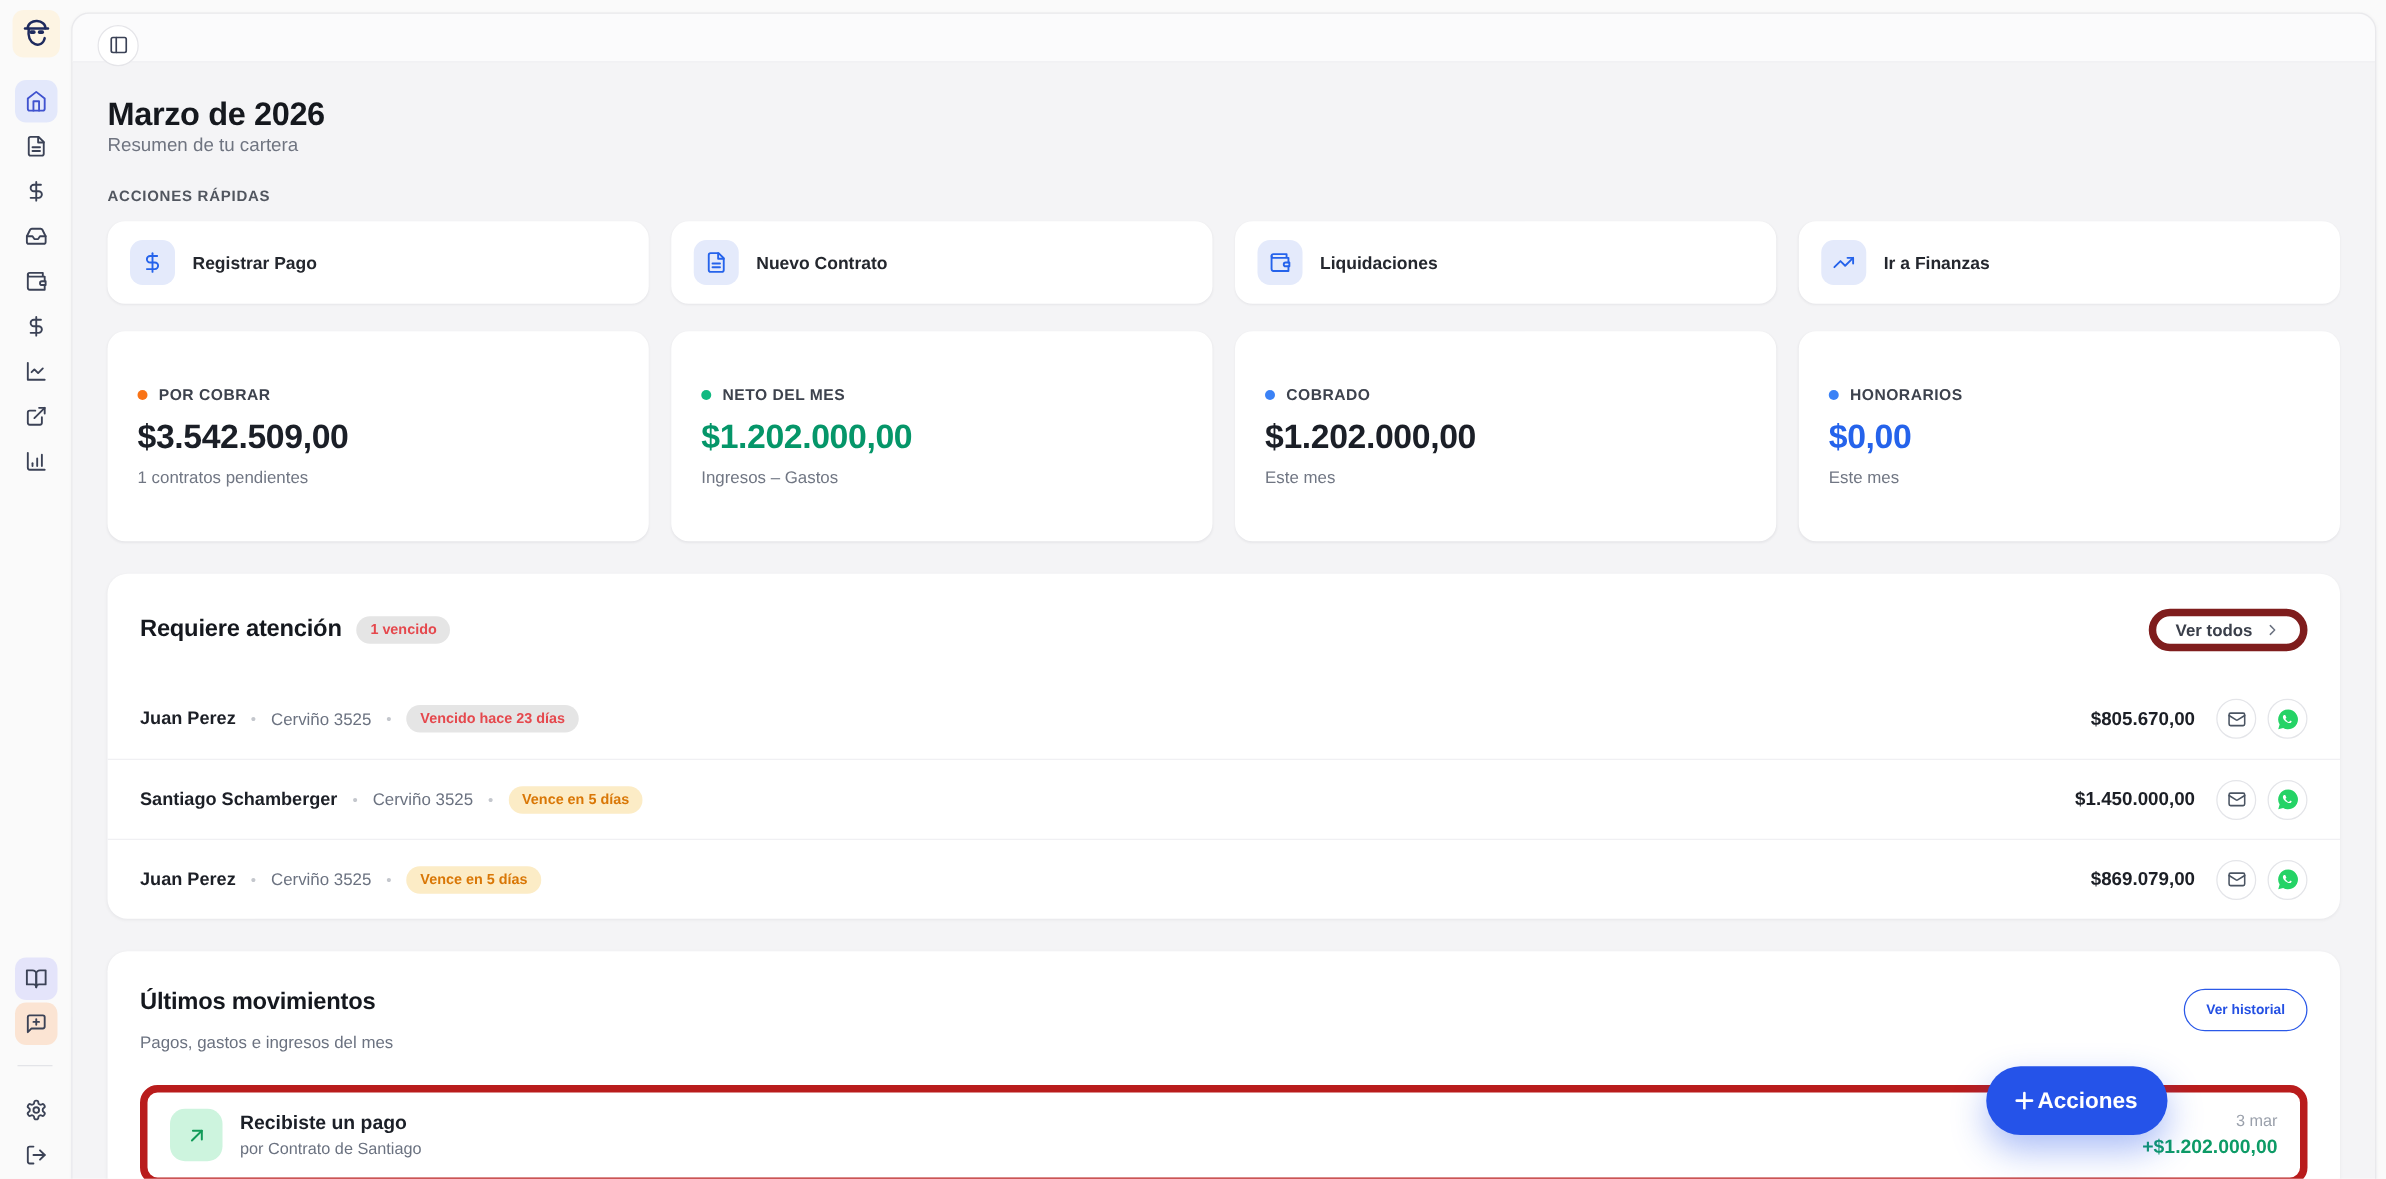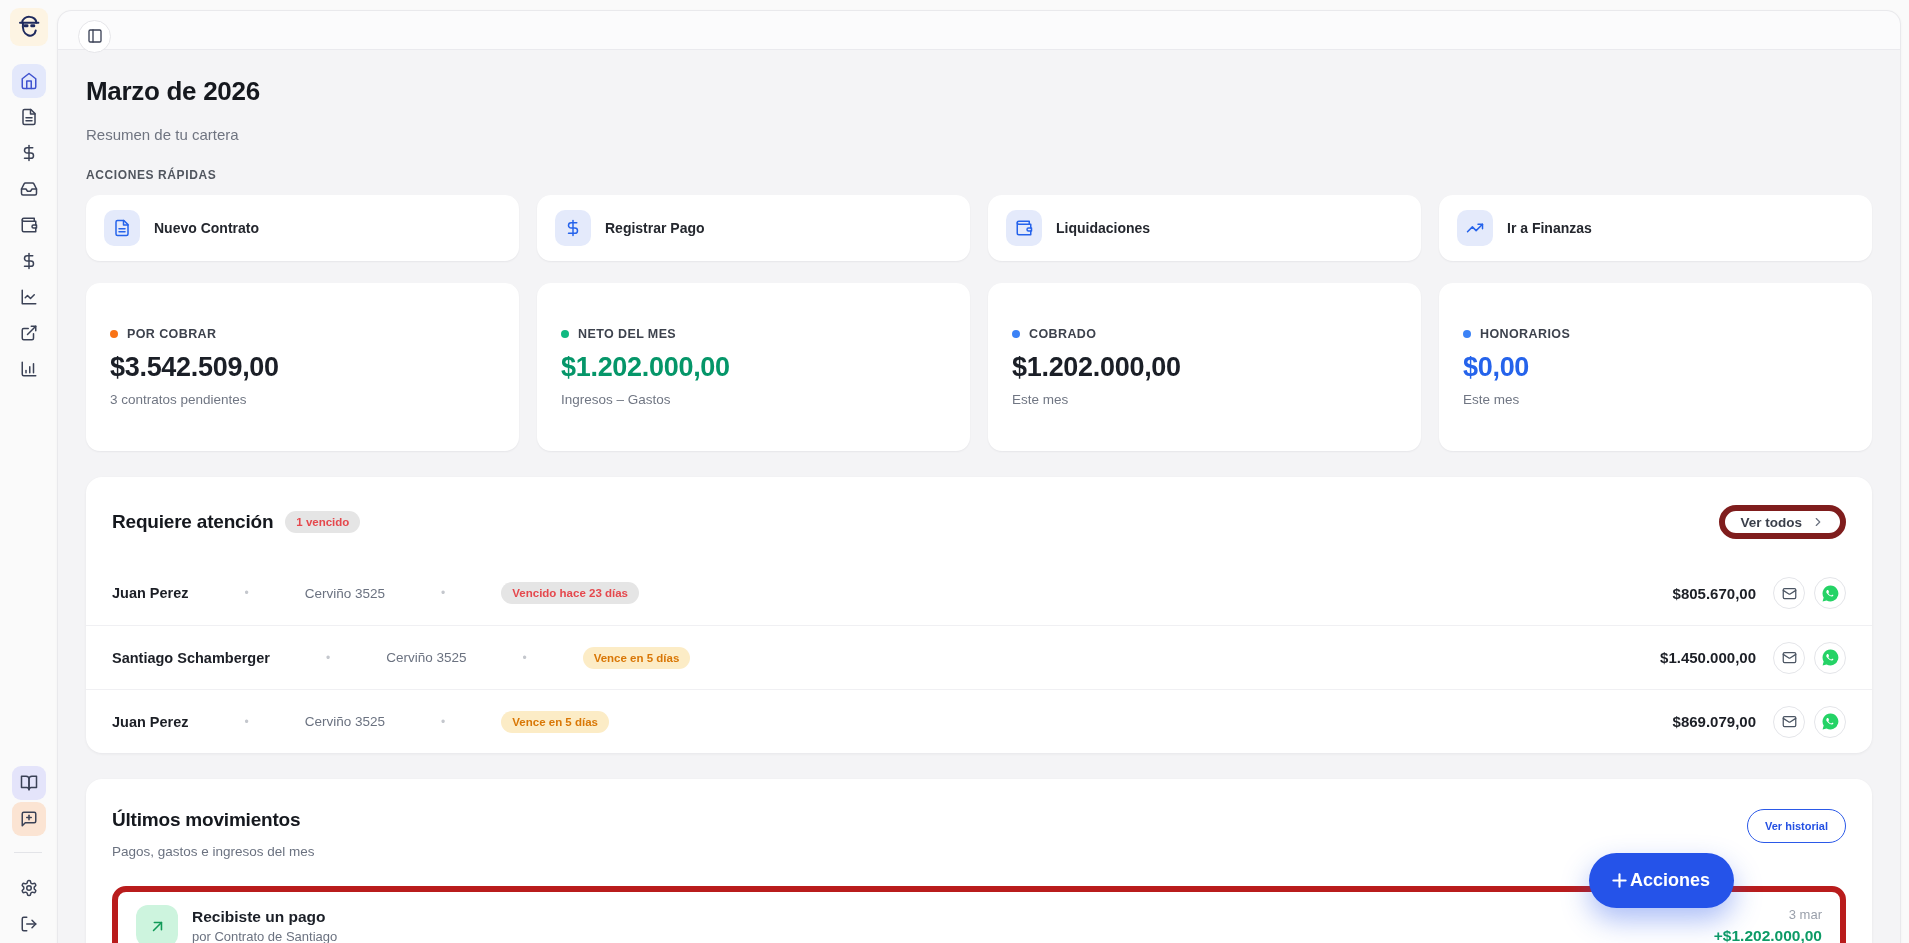--- a/index.html
+++ b/index.html
@@ -25,21 +25,21 @@
   .nav3 { position:absolute; top:871px; left:0; width:57px; display:flex; flex-direction:column; align-items:center; }
 
   
   .panel { position:absolute; left:57px; top:10px; width:1844px; height:950px; background:#f4f4f6; border:1px solid #e9e9ec; border-radius:14px; box-shadow:0 1px 3px rgba(16,24,40,.04); overflow:hidden; }
   .topbar { height:39px; background:#fbfbfc; border-bottom:1px solid #eaeaee; display:flex; align-items:center; padding:0 20px; border-radius:14px 14px 0 0; }
   .toggle-btn { width:33px; height:33px; margin-top:12px; border-radius:50%; background:#fff; border:1px solid #e5e5e9; display:grid; place-items:center; color:#3b4256; cursor:pointer; }
   .toggle-btn svg { width:16px; height:16px; stroke:currentColor; fill:none; stroke-width:2; stroke-linecap:round; stroke-linejoin:round; }
 
   .content { padding:26px 28px 0; }
   h1.page-title { font-size:26px; font-weight:700; color:#15181e; letter-spacing:-.3px; }
-  .page-subtitle { margin-top:19px; font-size:15px; color:#6f7480; }
+  .page-subtitle { margin-top:1px; font-size:15px; color:#6f7480; }
   .section-label { margin-top:25px; font-size:12px; font-weight:700; letter-spacing:.6px; color:#51565f; }
 
   .grid4 { display:grid; grid-template-columns:repeat(4,1fr); gap:18px; }
   .qa-row { margin-top:13px; }
   .qa-card { height:66px; background:#fff; border-radius:14px; box-shadow:0 1px 2px rgba(16,24,40,.06); display:flex; align-items:center; gap:14px; padding:0 18px; cursor:pointer; }
   .qa-icon { width:36px; height:36px; border-radius:10px; background:#e4eafb; color:#2563eb; display:grid; place-items:center; flex:none; }
   .qa-icon svg { width:18px; height:18px; stroke:currentColor; fill:none; stroke-width:2; stroke-linecap:round; stroke-linejoin:round; }
   .qa-label { font-size:14px; font-weight:600; color:#24272e; }
 
   .stats-row { margin-top:22px; }
@@ -55,21 +55,21 @@
   .attention-card { margin-top:26px; background:#fff; border-radius:16px; box-shadow:0 1px 3px rgba(16,24,40,.06); overflow:hidden; }
   .attention-header { display:flex; align-items:center; padding:28px 26px 22px; }
   .card-title { font-size:19px; font-weight:700; color:#15181e; letter-spacing:-.2px; }
   .pill { font-size:11.5px; font-weight:600; padding:5px 11px; border-radius:999px; white-space:nowrap; }
   .pill-danger  { background:#e5e5e5; color:#e5484d; }
   .pill-warning { background:#fcecc6; color:#d97706; }
   .header-badge { margin-left:12px; }
   .view-all-btn { margin-left:auto; height:34px; padding:0 15px; border-radius:999px; border:6px solid #7f1d1d; background:#fff; color:#3a3f4a; font-size:13.5px; font-weight:600; display:flex; align-items:center; gap:9px; cursor:pointer; }
   .view-all-btn svg { width:14px; height:14px; stroke:#6b7280; fill:none; stroke-width:2; stroke-linecap:round; stroke-linejoin:round; }
 
-  .att-row { height:64px; display:flex; align-items:center; padding:0 26px;gap:44px; }
+  .att-row { height:64px; display:flex; align-items:center; padding:0 26px; }
   .att-row + .att-row { border-top:1px solid #f0f0f3; }
   .att-name { font-size:14.5px; font-weight:700; color:#1c1f26; }
   .att-sep { color:#c4c7cd; font-size:12px; margin:0 12px; }
   .att-prop { font-size:13.5px; color:#6b7280; }
   .att-right { margin-left:auto; display:flex; align-items:center; gap:9px; }
   .att-amount { font-size:15px; font-weight:700; color:#1c1f26; margin-right:8px; }
   .icon-circle { width:32px; height:32px; border-radius:50%; border:1px solid #e4e5e9; background:#fff; display:grid; place-items:center; cursor:pointer; color:#4b5563; }
   .icon-circle svg { width:15px; height:15px; stroke:currentColor; fill:none; stroke-width:2; stroke-linecap:round; stroke-linejoin:round; }
   .icon-circle svg.wa { width:19px; height:19px; stroke:none; }
 
@@ -219,36 +219,36 @@
     <div class="content">
       <h1 class="page-title">Marzo de 2026</h1>
       <div class="page-subtitle">Resumen de tu cartera</div>
 
       <div class="section-label">ACCIONES RÁPIDAS</div>
 
       <div class="grid4 qa-row">
         <div class="qa-card">
           <span class="qa-icon">
               <svg viewBox="0 0 24 24">
+                <line x1="12" x2="12" y1="2" y2="22"></line>
+                <path d="M17 5H9.5a3.5 3.5 0 0 0 0 7h5a3.5 3.5 0 0 1 0 7H6"></path>
+              </svg>
+            </span>
+          <span class="qa-label">Registrar Pago</span>
+        </div>
+        <div class="qa-card">
+          <span class="qa-icon">
+              <svg viewBox="0 0 24 24">
                 <path d="M14.5 2H6a2 2 0 0 0-2 2v16a2 2 0 0 0 2 2h12a2 2 0 0 0 2-2V7.5z"></path>
                 <path d="M14 2v6h6"></path>
                 <path d="M16 13H8"></path>
                 <path d="M16 17H8"></path>
               </svg>
             </span>
           <span class="qa-label">Nuevo Contrato</span>
-        </div>
-        <div class="qa-card">
-          <span class="qa-icon">
-              <svg viewBox="0 0 24 24">
-                <line x1="12" x2="12" y1="2" y2="22"></line>
-                <path d="M17 5H9.5a3.5 3.5 0 0 0 0 7h5a3.5 3.5 0 0 1 0 7H6"></path>
-              </svg>
-            </span>
-          <span class="qa-label">Registrar Pago</span>
         </div>
         <div class="qa-card">
           <span class="qa-icon">
               <svg viewBox="0 0 24 24">
                 <path d="M21 12V7H5a2 2 0 0 1 0-4h14v4"></path>
                 <path d="M3 5v14a2 2 0 0 0 2 2h16v-5"></path>
                 <path d="M18 12a2 2 0 0 0 0 4h4v-4Z"></path>
               </svg>
             </span>
           <span class="qa-label">Liquidaciones</span>
@@ -264,21 +264,21 @@
         </div>
       </div>
 
       <div class="grid4 stats-row">
         <div class="stat-card">
           <div class="stat-head">
               <span class="dot dot-orange"></span>
               <span class="stat-label">POR COBRAR</span>
             </div>
           <div class="stat-value">$3.542.509,00</div>
-          <div class="stat-caption">3 contratos pendientes</div>
+          <div class="stat-caption">1 contratos pendientes</div>
         </div>
         <div class="stat-card">
           <div class="stat-head">
               <span class="dot dot-green"></span>
               <span class="stat-label">NETO DEL MES</span>
             </div>
           <div class="stat-value green">$1.202.000,00</div>
           <div class="stat-caption">Ingresos – Gastos</div>
         </div>
         <div class="stat-card">

